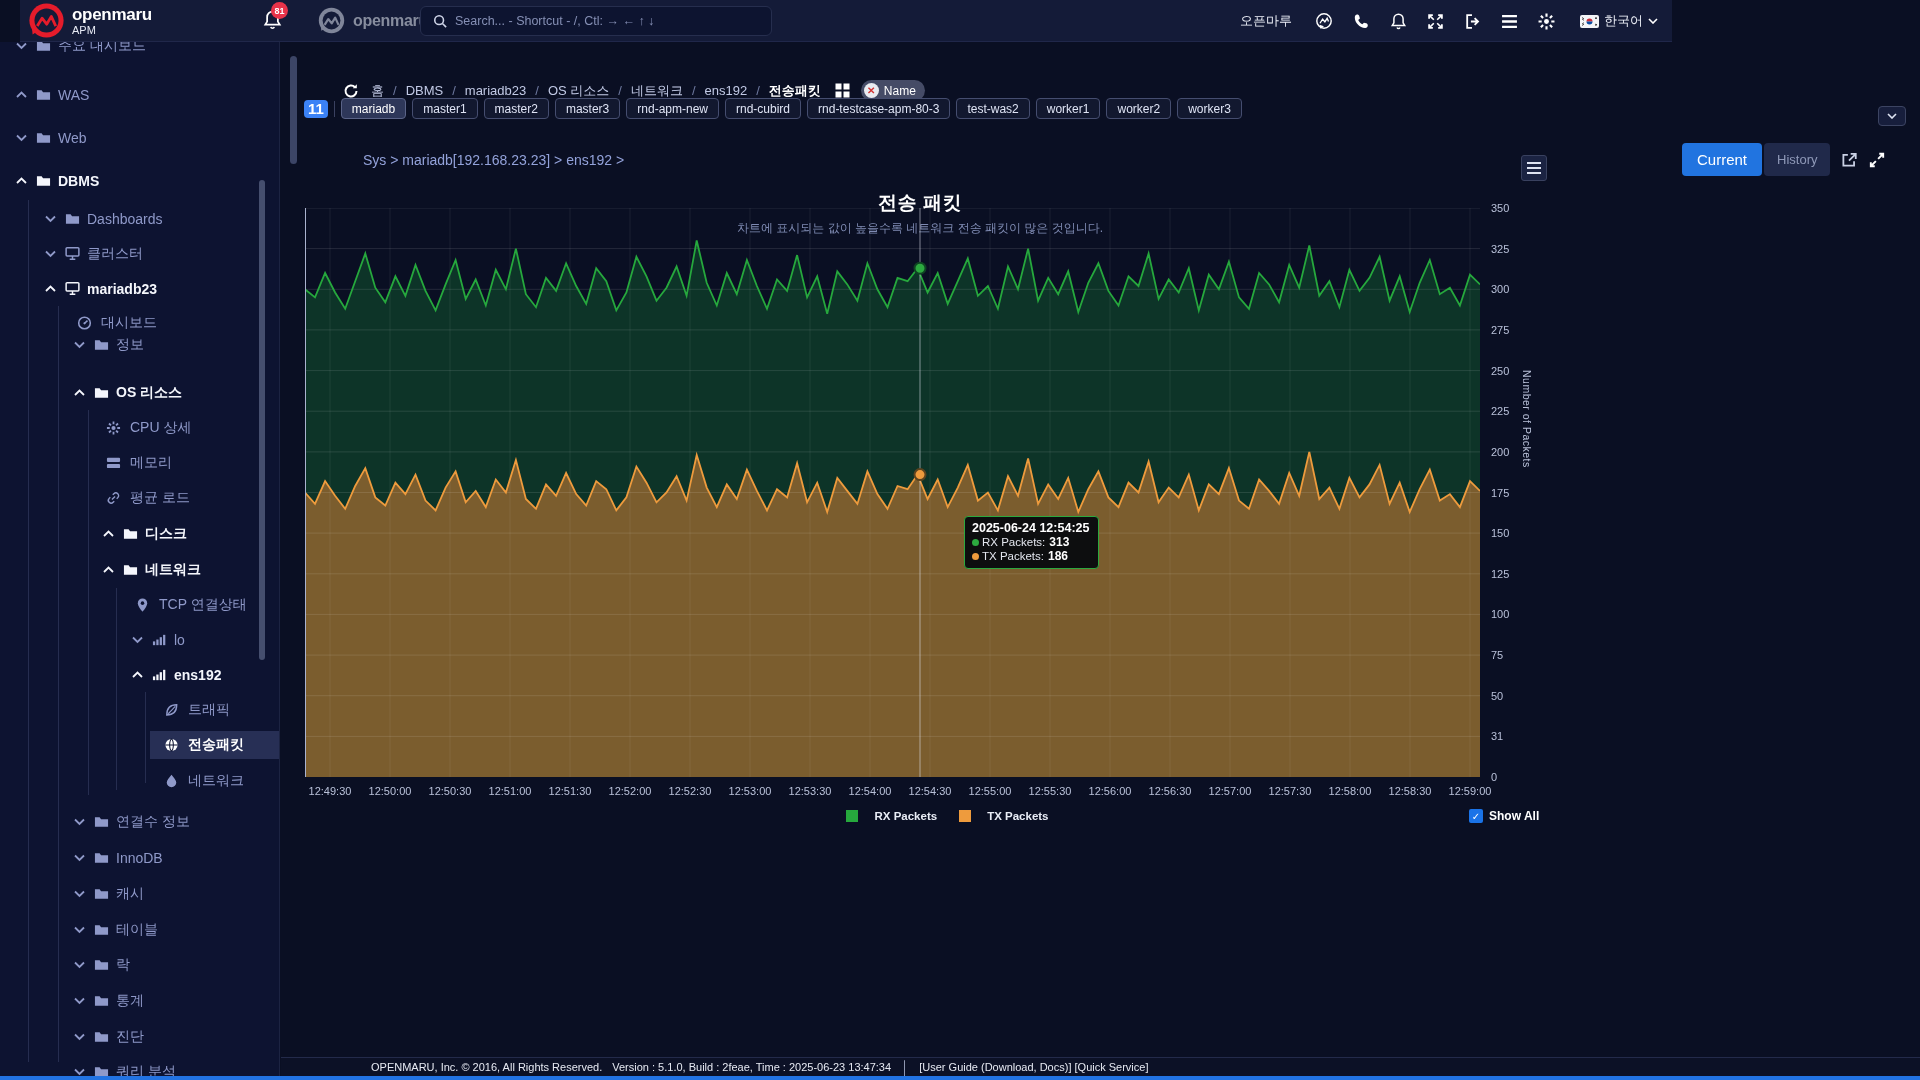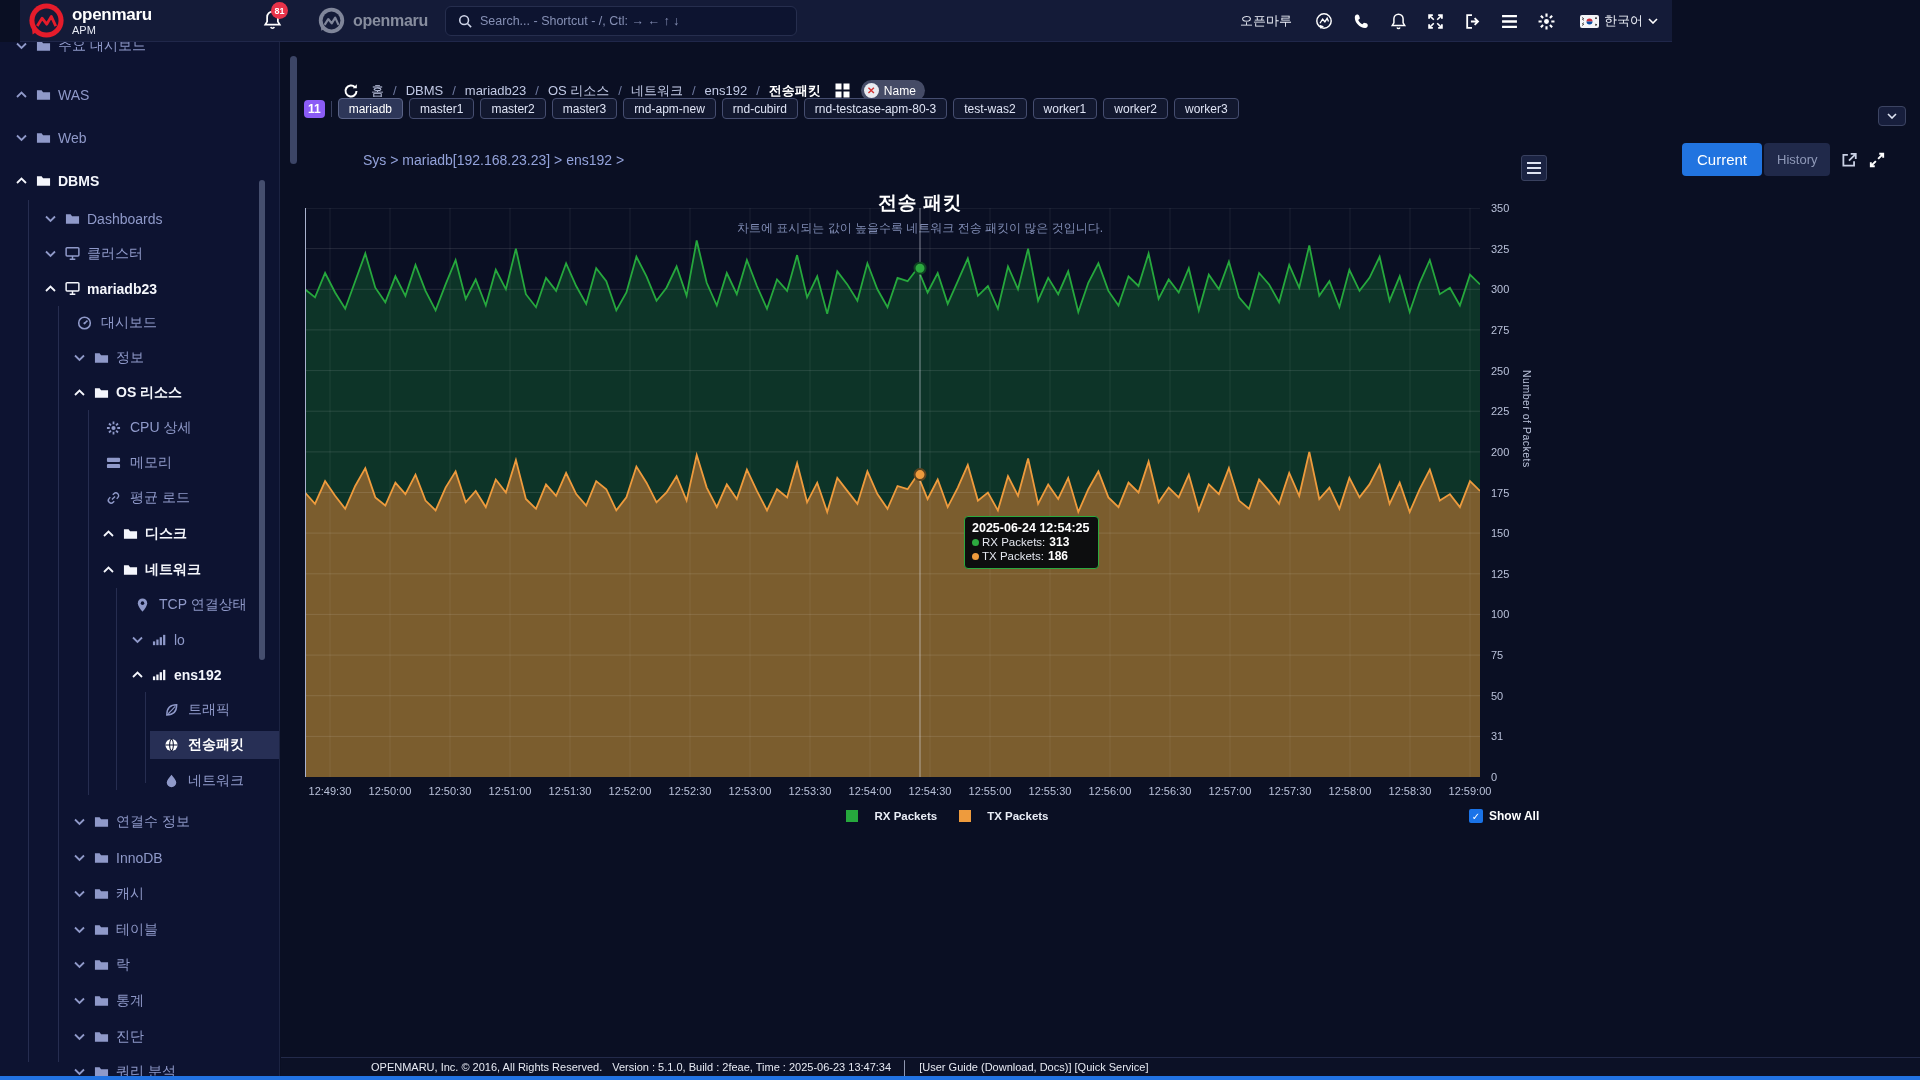--- a/index.html
+++ b/index.html
@@ -12,21 +12,21 @@
   .brand { position:absolute; left:8px; top:2px; display:flex; align-items:center; gap:7px; }
   .brand-text { color:#fff; line-height:1; }
   .brand-text .t1 { font-size:17px; font-weight:bold; letter-spacing:-0.3px; }
   .brand-text .t2 { font-size:11px; margin-top:2px; color:#e8ebf5; }
   .bell-wrap { position:absolute; left:243px; top:9px; }
   .badge-red { position:absolute; left:8px; top:-7px; min-width:17px; height:17px; border-radius:9px;
     background:#e8334a; color:#fff; font-size:9px; font-weight:bold; display:flex;
     align-items:center; justify-content:center; padding:0 3px; }
   .brand2 { position:absolute; left:297px; top:6px; display:flex; align-items:center; gap:7px; color:#878d9e; }
   .brand2 .t1 { font-size:16px; font-weight:bold; letter-spacing:-0.3px; }
-  #searchbox { position:absolute; left:425px; top:6px; width:352px; height:30px;
+  #searchbox { position:absolute; left:400px; top:6px; width:352px; height:30px;
     background:#0d1430; border:1px solid #262e4e; border-radius:6px;
     display:flex; align-items:center; gap:8px; padding:0 12px; }
   #searchbox input { flex:1; background:transparent; border:none; outline:none;
     color:#c6cde2; font-size:12.5px; font-family:"Liberation Sans",sans-serif; }
   #searchbox input::placeholder { color:#8690b5; }
   #top-right { position:absolute; right:14px; top:0; height:42px; display:flex;
     align-items:center; gap:19px; }
   #top-right .uname { color:#edf0f8; font-size:13px; margin-right:4px; }
   .tico { display:flex; align-items:center; justify-content:center; width:18px; height:18px; }
   .lang { display:flex; align-items:center; gap:5px; color:#edf0f8; font-size:13px; margin-left:6px; }
@@ -54,22 +54,22 @@
     gap:9px; font-size:13px; color:#c2cae6; }
   #breadcrumb .sep { color:#6f7aa0; }
   #breadcrumb .crumb { cursor:pointer; white-space:nowrap; }
   #breadcrumb .crumb.last { color:#fff; font-weight:bold; }
   .name-chip { display:flex; align-items:center; gap:5px; background:#454b66; height:21px;
     border-radius:11px; padding:0 9px 0 3px; color:#fff; font-size:12px; cursor:pointer; }
   .name-chip .xc { width:15px; height:15px; border-radius:50%; background:#e9ebf1; color:#d23434;
     font-size:10px; font-weight:bold; display:flex; align-items:center; justify-content:center; }
 
   #tagrow { position:absolute; left:304px; top:98px; display:flex; align-items:center; gap:6px; }
-  .count-badge { min-width:20px; height:18px; background:#8b5cf6; border-radius:4px; color:#fff;
-    font-size:12px; font-weight:bold; display:flex; align-items:center; justify-content:center; padding:0 4px; }
+  .count-badge { min-width:20px; height:18px; background:#3b82f6; border-radius:4px; color:#fff;
+    font-size:15px; font-weight:bold; display:flex; align-items:center; justify-content:center; padding:0 4px; }
   .tag-div { width:1px; height:16px; background:#3a4160; }
   .tag { height:21px; display:flex; align-items:center; padding:0 10px; font-size:12px;
     color:#dfe4f5; background:#12182f; border:1px solid #454d6f; border-radius:4px;
     cursor:pointer; white-space:nowrap; }
   .tag.active { background:#2e3759; border-color:#5a6387; color:#fff; }
   #tag-dropdown { position:absolute; left:1878px; top:106px; width:28px; height:20px;
     background:#171e3c; border:1px solid #3c4462; border-radius:4px; display:flex;
     align-items:center; justify-content:center; cursor:pointer; }
 
   #scope-path { position:absolute; left:363px; top:152px; font-size:14px; color:#93a2da; }
@@ -288,21 +288,21 @@
         <span class="tr-label" style="left:87px">mariadb23</span>
       </div>
       <div class="tree-row" style="top: 267px;">
         <svg class="tr-icon" style="left:77px" width="15" height="15" viewBox="0 0 16 16">
           <circle cx="8" cy="8" r="6.2" fill="none" stroke="currentColor" stroke-width="1.7"></circle>
           <path d="M8 8.3L11.2 5.4" stroke="currentColor" stroke-width="1.7"></path>
           <circle cx="8" cy="8.3" r="1.2" fill="currentColor"></circle>
         </svg>
         <span class="tr-label" style="left:101px">대시보드</span>
       </div>
-      <div class="tree-row" style="top: 302px; padding-left: 7px;">
+      <div class="tree-row" style="top: 289px; padding-left: 7px;">
         <svg class="tr-chev" style="left:74px" width="11" height="8" viewBox="0 0 11 8">
           <polyline points="1,1.5 5.5,6 10,1.5" fill="none" stroke="currentColor" stroke-width="1.8"></polyline>
         </svg>
         <svg class="tr-icon" style="left:94px" width="15" height="15" viewBox="0 0 16 16">
           <path d="M1 3h5l1.5 2H15v8H1z" fill="currentColor"></path>
         </svg>
         <span class="tr-label" style="left:116px">정보</span>
       </div>
       <div class="tree-row bright" style="top: 337px;">
         <svg class="tr-chev" style="left:74px" width="11" height="8" viewBox="0 0 11 8">

